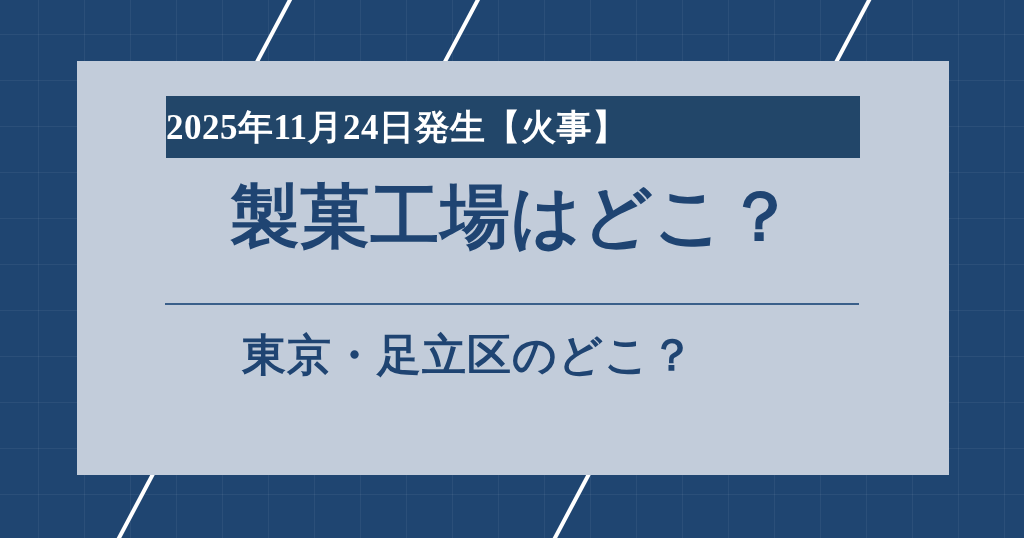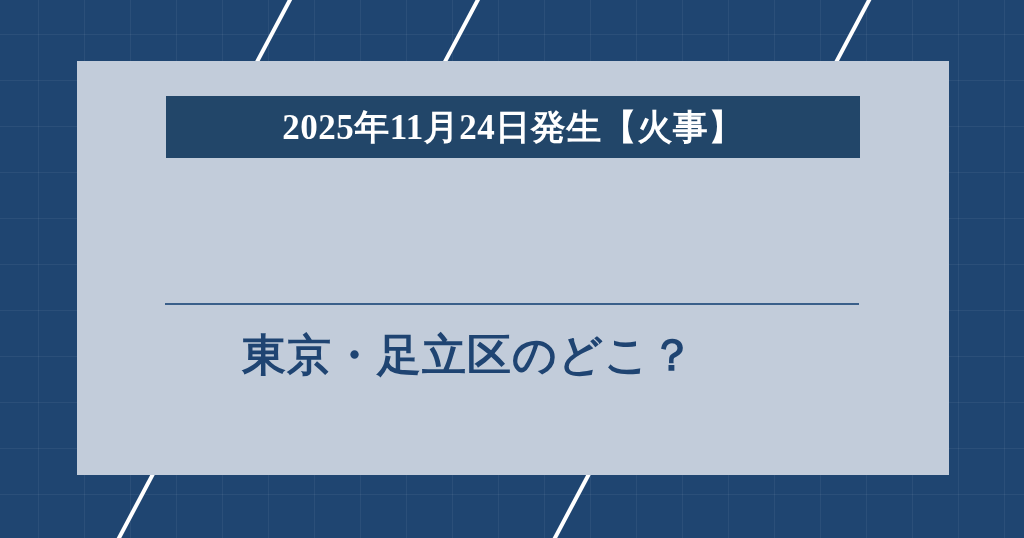--- a/index.html
+++ b/index.html
@@ -49,21 +49,21 @@
   
   #banner {
     position: absolute;
     left: 166px;
     top: 96px;
     width: 694px;
     height: 62px;
     background: #224669;
     display: flex;
     align-items: center;
-    justify-content: center;
+    justify-content: flex-start;
   }
   #banner-text {
     color: #ffffff;
     font-size: 35px;
     font-weight: bold;
     letter-spacing: 0.5px;
     line-height: 1;
     white-space: nowrap;
   }
 
@@ -125,20 +125,23 @@
       <div class="stripe" style="left: -40px; top: 440px; width: 420px; height: 4px; background: rgb(255, 255, 255); transform: rotate(-62deg);"></div>
       <div class="stripe" style="left: 400px; top: 470px; width: 380px; height: 4px; background: rgb(255, 255, 255); transform: rotate(-62deg);"></div>
     </div>
 
   <div id="panel" style="background: rgb(194, 204, 218);"></div>
 
   <div id="banner" style="background: rgb(34, 70, 105);">
     <span id="banner-text" style="color: rgb(255, 255, 255);">2025年11月24日発生【火事】</span>
   </div>
 
+  <div id="headline">
+    <div id="headline-text" style="color: rgb(31, 68, 114);">製菓工場はどこ？</div>
+  </div>
 
   <div id="divider" style="background: rgb(58, 95, 138);"></div>
 
   <div id="subtitle">
     <div class="subtitle-line" style="color: rgb(31, 68, 114);">東京・足立区のどこ？</div>
   </div>
 
 </div>
 
 </body></html>

